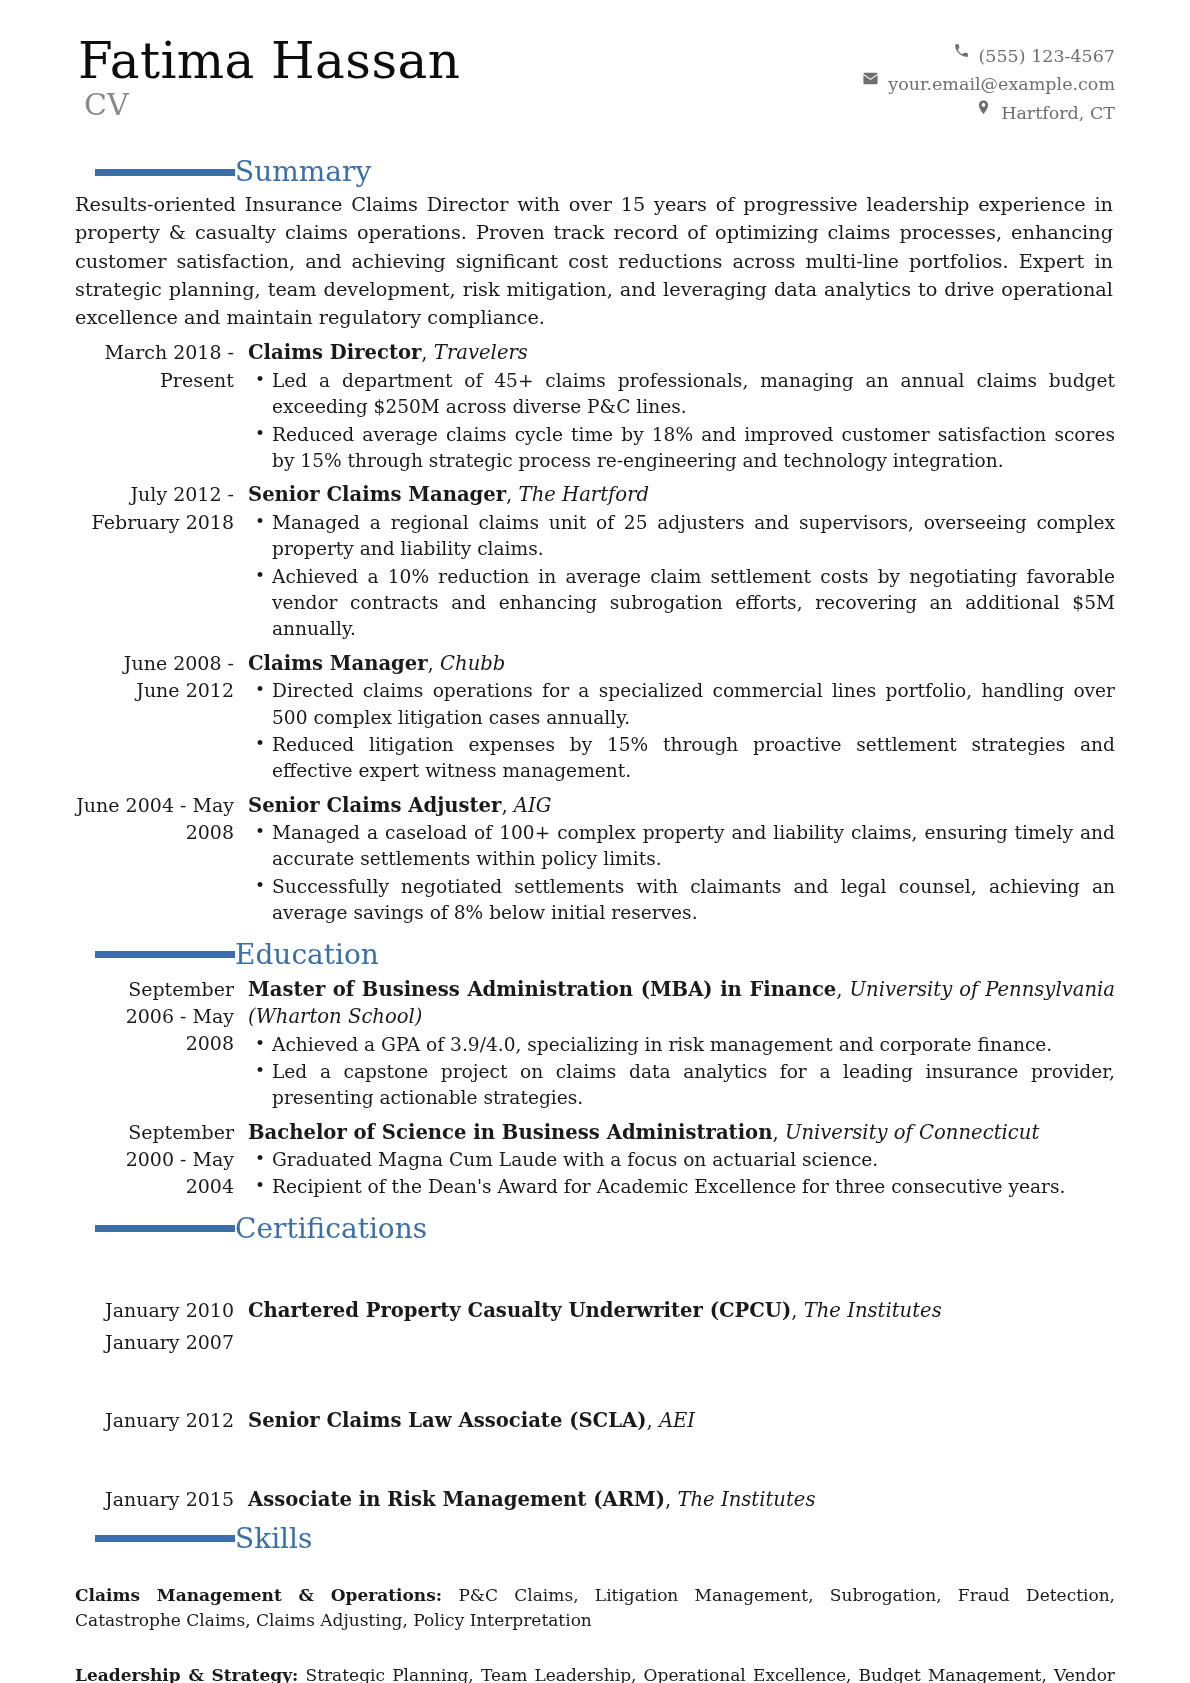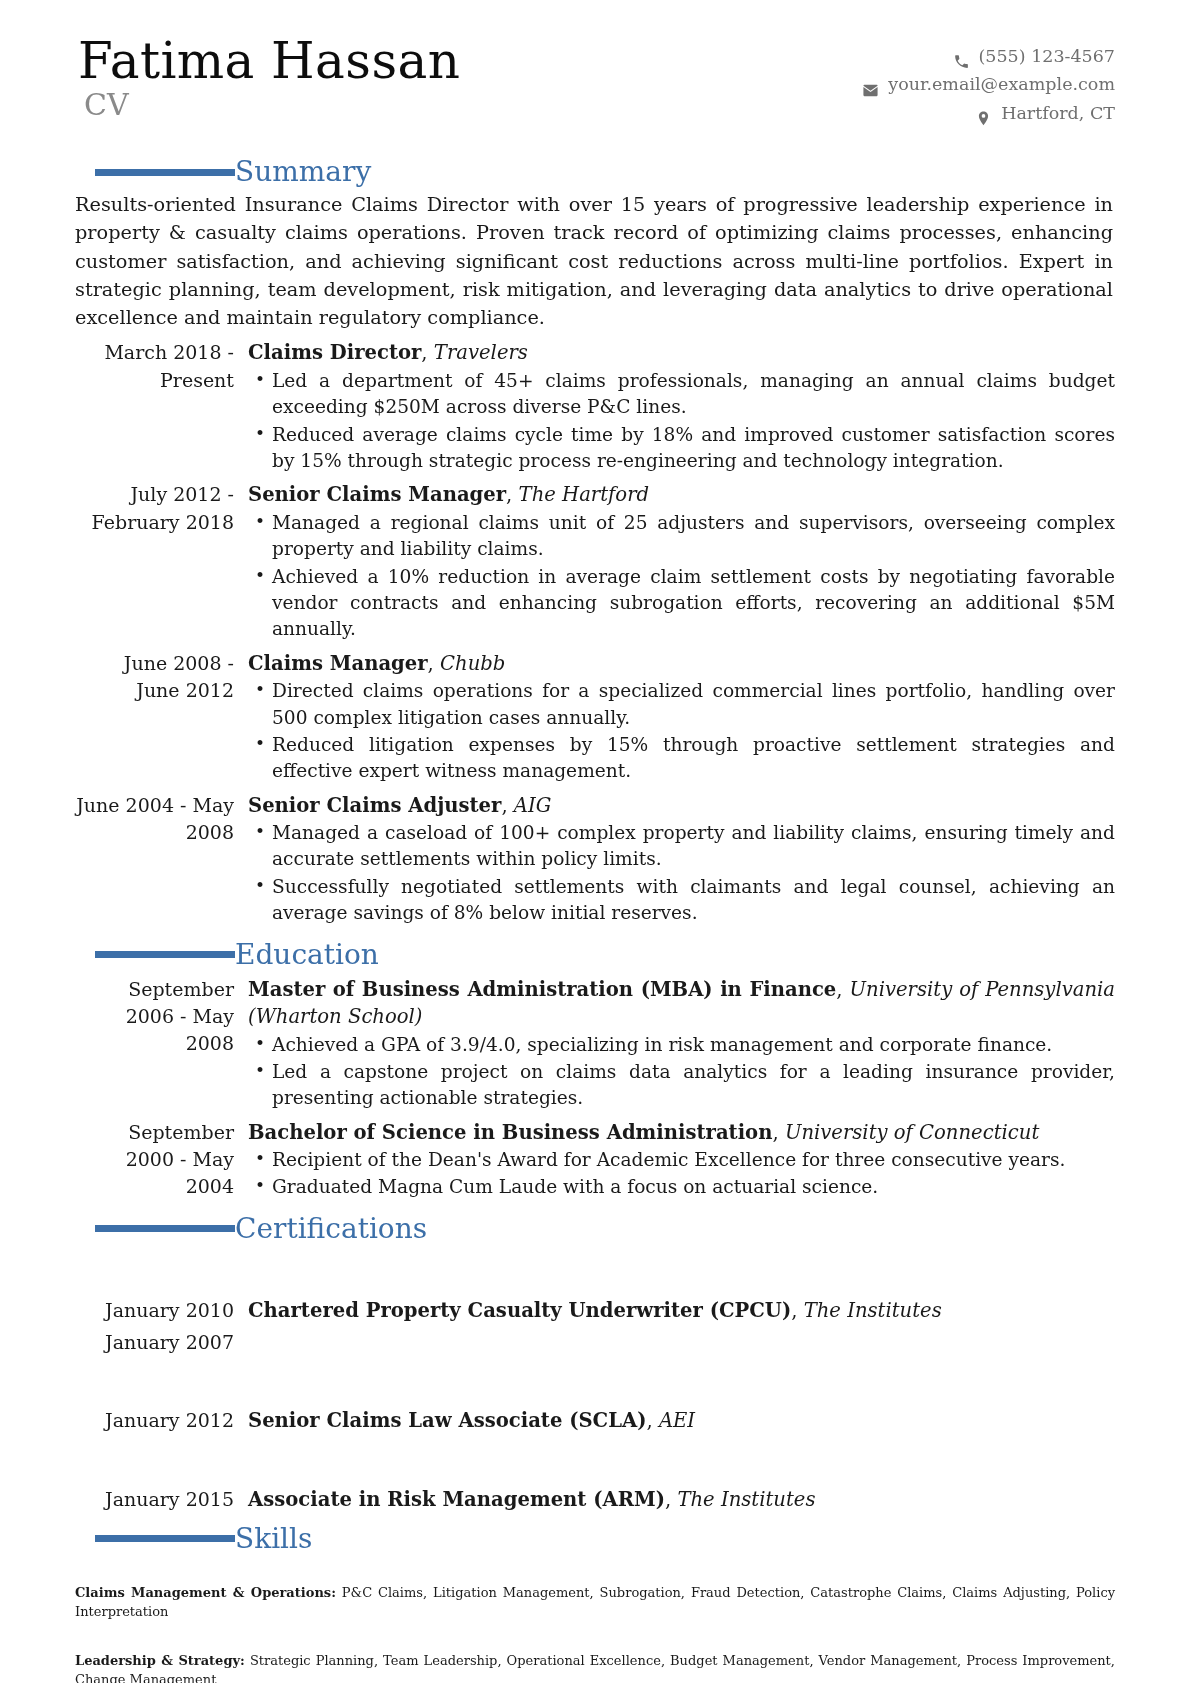--- a/index.html
+++ b/index.html
@@ -50,21 +50,21 @@
   }
   .contact {
     text-align: right;
     padding-top: 6px;
     color: #6f6f6f;
     font-size: 17.5px;
     line-height: 1.62;
   }
   .contact-row {
     display: flex;
-    align-items: flex-end;
+    align-items: flex-start;
     justify-content: flex-end;
     gap: 9px;
     white-space: nowrap;
   }
   .contact-row .ico {
     display: inline-flex;
     width: 17px;
     height: 17px;
     align-items: center;
     justify-content: center;
@@ -167,21 +167,21 @@
     padding-right: 14px;
     box-sizing: border-box;
     font-size: 19px;
   }
   .cert .body { font-size: 19.6px; margin-top: 47px; }
   .cert .body .title { font-weight: bold; }
   .cert .body .issuer { font-style: italic; }
 
   
   .skill-group {
-    font-size: 13px;
+    font-size: 17px;
     line-height: 1.47;
     text-align: justify;
     hyphens: auto;
     margin-top: 30px;
   }
   .skill-group:first-of-type { margin-top: 6px; }
   .skill-group .cat { font-weight: bold; }
 </style>
 </head>
 <body>
@@ -287,22 +287,22 @@
         <li>Led a capstone project on claims data analytics for a leading insurance provider, presenting actionable strategies.</li>
       </ul>
     </div>
   </div>
 
   <div class="entry">
     <div class="dates">September 2000 - May 2004</div>
     <div class="body">
       <div class="heading"><span class="role">Bachelor of Science in Business Administration</span>, <span class="org">University of Connecticut</span></div>
       <ul class="points">
+        <li>Graduated Magna Cum Laude with a focus on actuarial science.</li>
         <li>Recipient of the Dean's Award for Academic Excellence for three consecutive years.</li>
-        <li>Graduated Magna Cum Laude with a focus on actuarial science.</li>
       </ul>
     </div>
   </div>
 
   <div class="section-head">
     <span class="section-rule"></span>
     <span class="section-title">Certifications</span>
   </div>
 
   <div class="cert">

